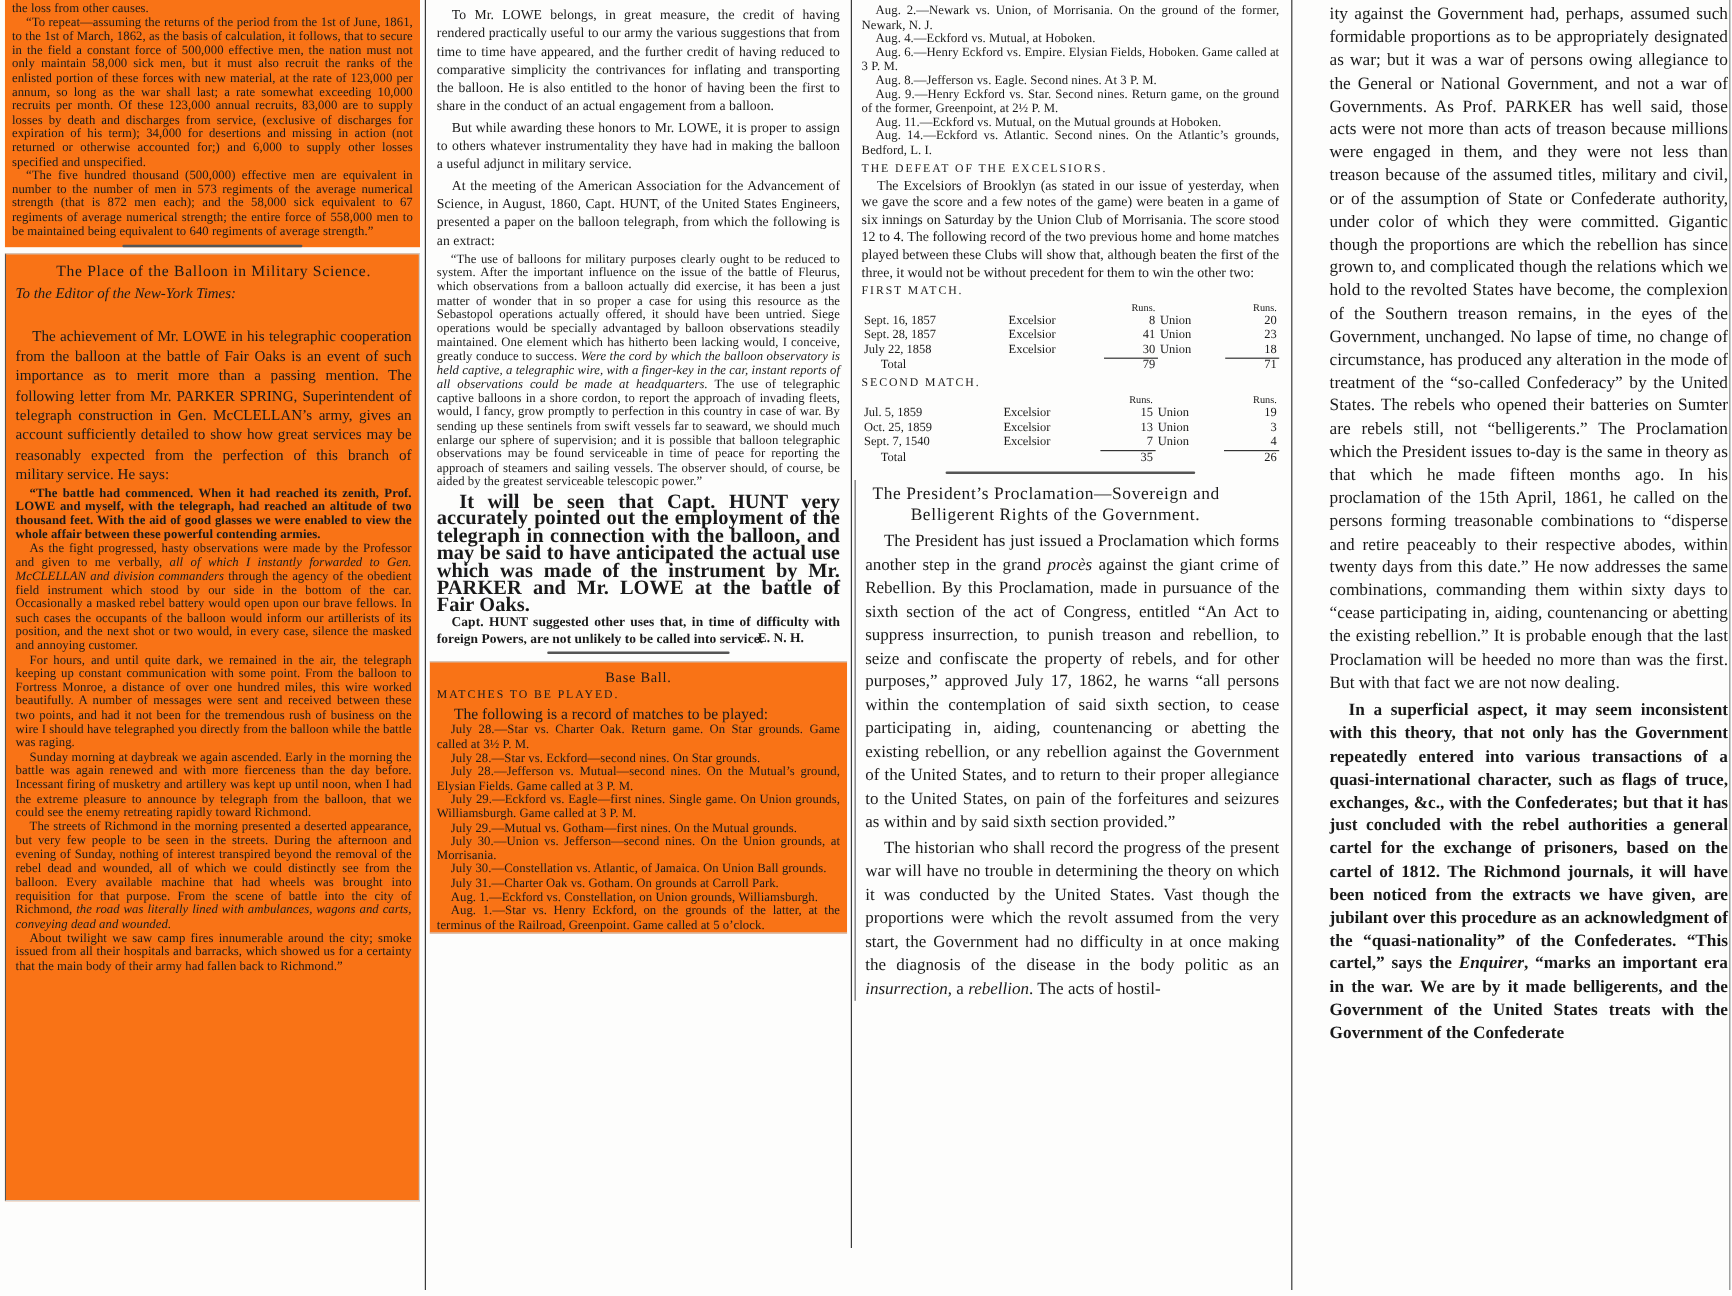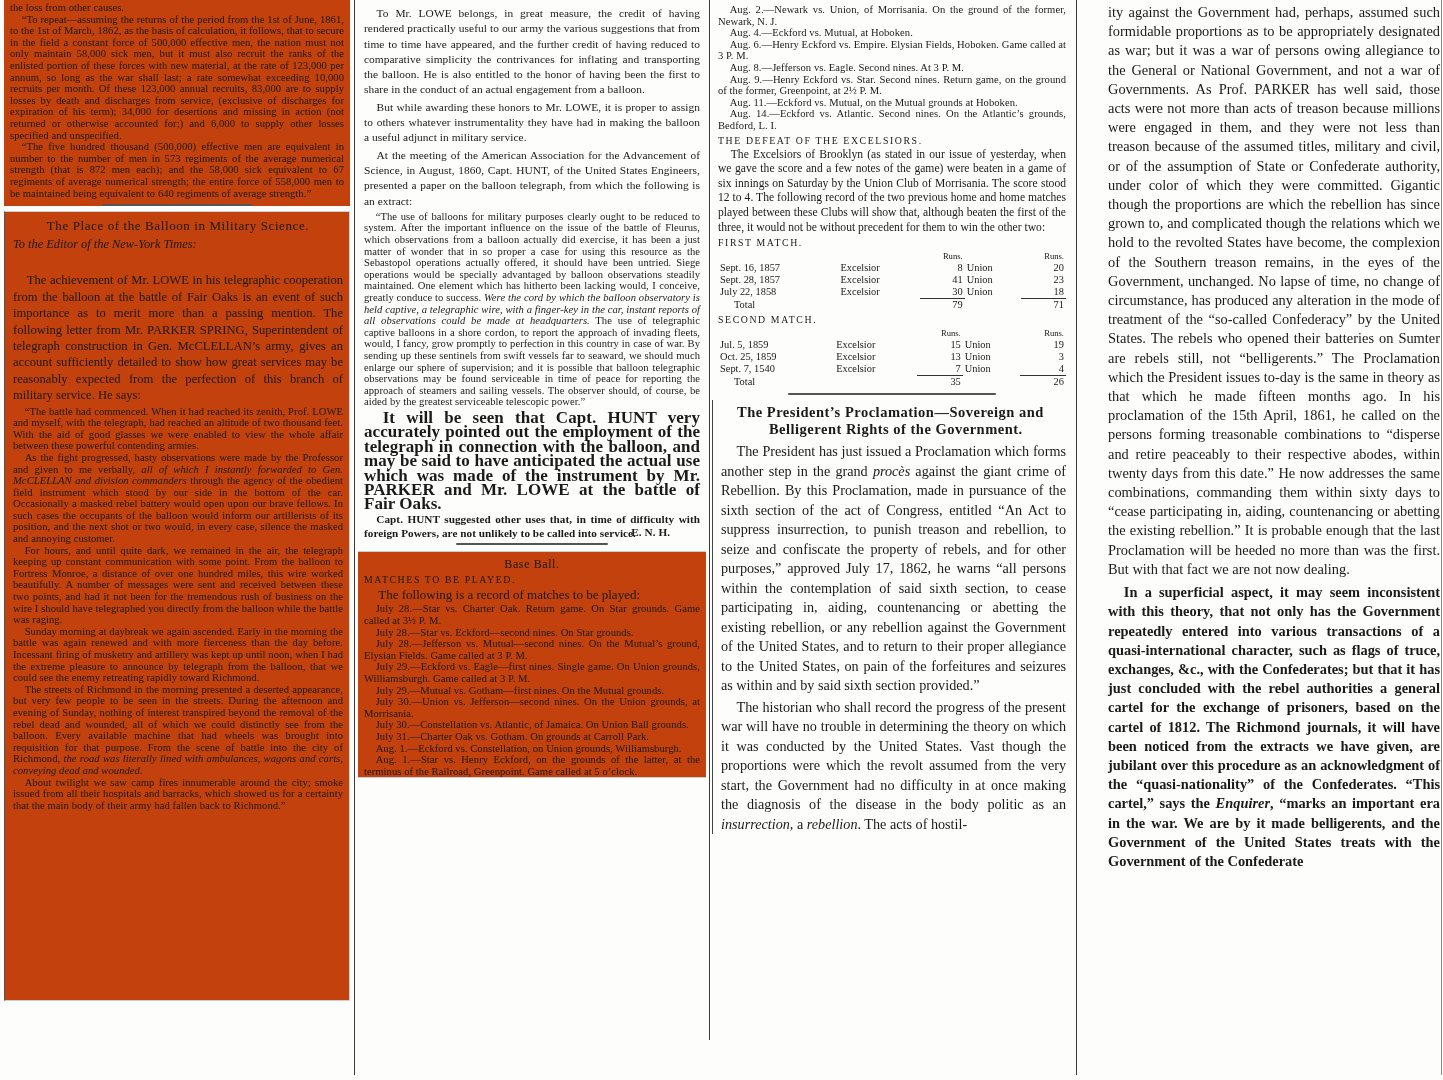--- a/index.html
+++ b/index.html
@@ -4,28 +4,28 @@
 <style>
   html, body { margin: 0; padding: 0; background: #ffffff; }
   body { width: 1443px; height: 1080px; overflow: hidden; position: relative; font-family: "Liberation Serif", "DejaVu Serif", serif; color: #1a1a1a; }
   .page { position: absolute; left: 0; top: 0; width: 1443px; height: 1080px; background: #fdfdfc; }
   .col { position: absolute; top: 0; box-sizing: border-box; overflow: hidden; }
   .col1 { left: 4px; width: 346px; height: 1075px; }
   .col2 { left: 358px; width: 348px; height: 1075px; }
   .col3 { left: 712px; width: 360px; height: 1075px; }
   .col4 { left: 1082px; width: 364px; height: 1075px; padding-left: 20px; }
   .rule-v { position: absolute; top: 0; width: 1px; background: #3a3a3a; }
-  .clip { box-sizing: border-box; border: 1px solid #cfcfcf; background: #c2410c; margin: 0; }
+  .clip { box-sizing: border-box; border: 1px solid #cfcfcf; background: #f97316; margin: 0; }
   p { margin: 0; text-align: justify; }
   .small { font-size: 10.6px; line-height: 11.6px; letter-spacing: 0.05px; }
   .large { font-size: 14.2px; line-height: 19.5px; }
   .med { font-size: 12.4px; line-height: 16.2px; }
   .indent { text-indent: 1.1em; }
   .hdg { font-weight: normal; text-align: center; font-size: 13.5px; line-height: 16px; letter-spacing: 0.6px; margin: 2px 6px 2px 6px; }
-  .hdg-left { text-align: left; padding-left: 2.2em; text-indent: -2.2em; font-weight: bold; font-size: 14.5px; line-height: 17px; letter-spacing: 0.5px; margin: 2px 4px 4px 16px; }
+  .hdg-left { text-align: left; padding-left: 2.2em; text-indent: -2.2em; font-weight: normal; font-size: 14.5px; line-height: 17px; letter-spacing: 0.5px; margin: 2px 4px 4px 6px; }
   .sub { font-size: 9.8px; letter-spacing: 1.6px; text-transform: uppercase; margin: 2px 0; }
   .ital { font-style: italic; }
   .bold { font-weight: bold; }
   .sig { text-align: right; padding-right: 30px; }
   .divider { height: 2px; width: 45%; margin: 5px auto; background: #555; border-radius: 1px; }
   .pad { padding: 0 6px; }
   table.score { width: 100%; border-collapse: collapse; font-size: 10.4px; line-height: 12px; }
   table.score td { padding: 0 2px; white-space: nowrap; }
   .num { text-align: right; }
   .hdrrow td { font-size: 8.6px; }
@@ -42,21 +42,21 @@
       <p>the loss from other causes.</p>
       <p class="indent">“To repeat—assuming the returns of the period from the 1st of June, 1861, to the 1st of March, 1862, as the basis of calculation, it follows, that to secure in the field a constant force of 500,000 effective men, the nation must not only maintain 58,000 sick men, but it must also recruit the ranks of the enlisted portion of these forces with new material, at the rate of 123,000 per annum, so long as the war shall last; a rate somewhat exceeding 10,000 recruits per month. Of these 123,000 annual recruits, 83,000 are to supply losses by death and discharges from service, (exclusive of discharges for expiration of his term); 34,000 for desertions and missing in action (not returned or otherwise accounted for;) and 6,000 to supply other losses specified and unspecified.</p>
       <p class="indent">“The five hundred thousand (500,000) effective men are equivalent in number to the number of men in 573 regiments of the average numerical strength (that is 872 men each); and the 58,000 sick equivalent to 67 regiments of average numerical strength; the entire force of 558,000 men to be maintained being equivalent to 640 regiments of average strength.”</p>
       <div class="divider"></div>
     </div>
 
     <div class="clip" style="border-left:1px solid #555; padding:4px 6px 0 8px; height:790px;">
       <div class="hdg" style="font-size:13px;">The Place of the Balloon in Military Science.</div>
       <p class="ital med" style="margin-bottom:20px;">To the Editor of the New-York Times:</p>
       <p class="med indent" style="font-size:12.6px; line-height:16.4px;">The achievement of Mr. LOWE in his telegraphic cooperation from the balloon at the battle of Fair Oaks is an event of such importance as to merit more than a passing mention. The following letter from Mr. PARKER SPRING, Superintendent of telegraph construction in Gen. McCLELLAN’s army, gives an account sufficiently detailed to show how great services may be reasonably expected from the perfection of this branch of military service. He says:</p>
-      <p class="small indent" style="margin-top:2px;">“The battle had commenced. When it had reached its zenith, Prof. LOWE and myself, with the telegraph, had reached an altitude of two thousand feet. With the aid of good glasses we were enabled to view the whole affair between these powerful contending armies.</p>
+      <p class="small indent" style="margin-top:2px;font-weight:bold;">“The battle had commenced. When it had reached its zenith, Prof. LOWE and myself, with the telegraph, had reached an altitude of two thousand feet. With the aid of good glasses we were enabled to view the whole affair between these powerful contending armies.</p>
       <p class="small indent">
         <span>As the fight progressed, hasty observations were made by the Professor and given to me verbally, </span><span class="ital">all of which I instantly forwarded to Gen. McCLELLAN and division commanders</span><span> through the agency of the obedient field instrument which stood by our side in the bottom of the car. Occasionally a masked rebel battery would open upon our brave fellows. In such cases the occupants of the balloon would inform our artillerists of its position, and the next shot or two would, in every case, silence the masked and annoying customer.</span>
       </p>
       <p class="small indent">For hours, and until quite dark, we remained in the air, the telegraph keeping up constant communication with some point. From the balloon to Fortress Monroe, a distance of over one hundred miles, this wire worked beautifully. A number of messages were sent and received between these two points, and had it not been for the tremendous rush of business on the wire I should have telegraphed you directly from the balloon while the battle was raging.</p>
       <p class="small indent">Sunday morning at daybreak we again ascended. Early in the morning the battle was again renewed and with more fierceness than the day before. Incessant firing of musketry and artillery was kept up until noon, when I had the extreme pleasure to announce by telegraph from the balloon, that we could see the enemy retreating rapidly toward Richmond.</p>
       <p class="small indent">
         <span>The streets of Richmond in the morning presented a deserted appearance, but very few people to be seen in the streets. During the afternoon and evening of Sunday, nothing of interest transpired beyond the removal of the rebel dead and wounded, all of which we could distinctly see from the balloon. Every available machine that had wheels was brought into requisition for that purpose. From the scene of battle into the city of Richmond, </span><span class="ital">the road was literally lined with ambulances, wagons and carts, conveying dead and wounded.</span>
       </p>
       <p class="small indent">About twilight we saw camp fires innumerable around the city; smoke issued from all their hospitals and barracks, which showed us for a certainty that the main body of their army had fallen back to Richmond.”</p>
     </div>

